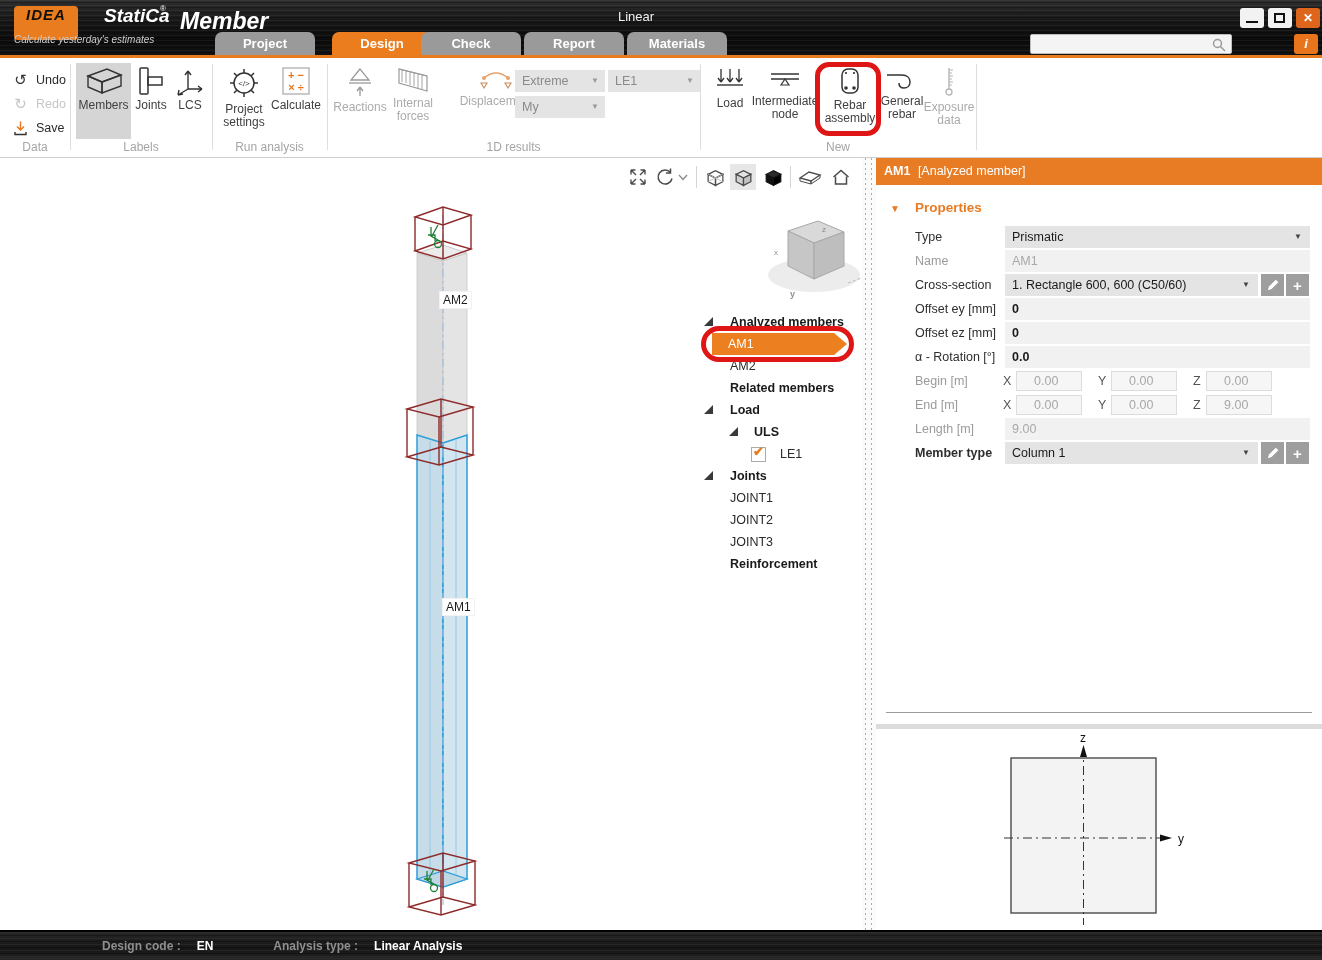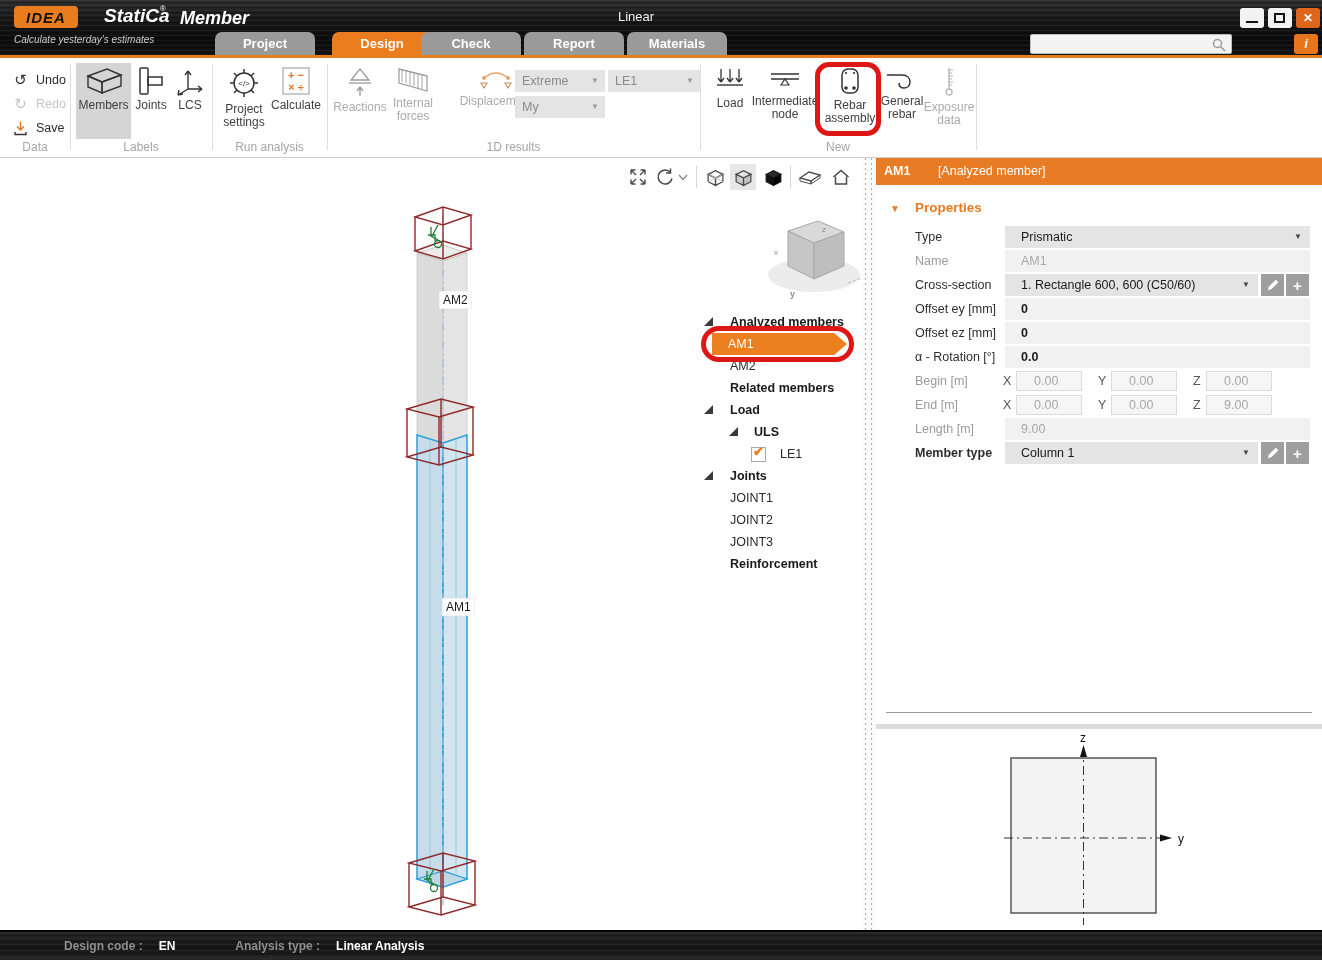--- a/index.html
+++ b/index.html
@@ -7,26 +7,26 @@
   body { font-family:"Liberation Sans", sans-serif; background:#fff; }
   #app { position:relative; width:1322px; height:960px; }
 
   
   #titlebar { position:absolute; left:0; top:0; width:1322px; height:58px;
     background:
       repeating-linear-gradient(180deg, rgba(255,255,255,.05) 0 1px, transparent 1px 2px, rgba(0,0,0,.28) 2px 3px, transparent 3px 5px),
       linear-gradient(180deg,#2e2e2e 0%,#181818 35%,#0b0b0b 70%,#161616 100%);
   }
   #orange-strip { position:absolute; left:0; top:55px; width:1322px; height:3px; background:#E87C1E; }
-  #logo-box { position:absolute; left:14px; top:6px; width:64px; height:22px; background:#E87C1E;
-    border-radius:4px; display:flex; align-items:center; justify-content:center;
+  #logo-box { position:absolute; left:14px; top:6px; width:64px; height:34px; background:#E87C1E;
+    border-radius:4px; display:flex; align-items:flex-start; justify-content:center;
     font-style:italic; font-weight:bold; font-size:15px; color:#14100a; letter-spacing:1px; }
   #logo-statica { position:absolute; left:84px; top:5px; color:#fff; font-style:italic; font-weight:bold; font-size:19px;margin-left:20px; }
   #logo-reg { position:absolute; left:160px; top:4px; color:#fff; font-size:8px; }
-  #app-title { position:absolute; left:180px; top:8px; color:#fff; font-style:italic; font-weight:bold; font-size:18px; }
+  #app-title { position:absolute; left:180px; top:8px; color:#fff; font-style:italic; font-weight:bold; font-size:23px; }
   #tagline { position:absolute; left:14px; top:34px; color:#cfcfcf; font-style:italic; font-size:10px; }
   #doc-title { position:absolute; left:0; top:9px; width:1272px; text-align:center; color:#eee; font-size:13px; }
   .winbtn { position:absolute; top:8px; width:24px; height:20px; border-radius:3px; }
   #btn-min { left:1240px; background:#f2f2f2; }
   #btn-min .bar { position:absolute; left:6px; top:13px; width:12px; height:2px; background:#111; }
   #btn-max { left:1268px; background:#f2f2f2; }
   #btn-max .sq { position:absolute; left:6px; top:5px; width:11px; height:10px; border:2px solid #111; }
   #btn-close { left:1296px; background:#DE651C; color:#fff; font-weight:bold; font-size:12px; text-align:center; line-height:20px; }
   #search-box { position:absolute; left:1030px; top:34px; width:202px; height:20px; background:#F4F4F4; border:1px solid #BDBDBD; border-radius:2px; }
   #search-box svg { position:absolute; right:4px; top:2px; }
@@ -73,27 +73,27 @@
   #splitter { position:absolute; left:862px; top:158px; width:14px; height:772px; background:#FBFBFB;
     background-image:
       repeating-linear-gradient(180deg,#ABABAB 0 2px, transparent 2px 5px),
       repeating-linear-gradient(180deg,#ABABAB 0 2px, transparent 2px 5px);
     background-size:1px 100%, 1px 100%; background-position:3px 0, 9px 0; background-repeat:no-repeat; }
 
   
   #rightpanel { position:absolute; left:876px; top:158px; width:446px; height:772px; background:#fff; }
   #phead { position:absolute; left:0; top:0; width:446px; height:27px; background:#E87C24; color:#fff; font-size:12.5px; line-height:27px; }
   #phead b { margin-left:8px; font-weight:bold; }
-  #phead span { margin-left:24px; }
+  #phead span { margin-left:4px; }
   #psec-tri { position:absolute; left:14px; top:45px; color:#E87C24; font-size:10px; }
   #psec-title { position:absolute; left:39px; top:42px; color:#E87C24; font-weight:bold; font-size:13.5px; }
   .prow { position:absolute; left:0; width:446px; height:24px; }
   .plab { position:absolute; left:39px; top:0; font-size:12.5px; color:#2e2e2e; line-height:22px; }
   .plab.dim { color:#9B9B9B; }
-  .pfield { position:absolute; left:129px; right:12px; top:0; height:22px; background:#F1F1F1; font-size:12.5px; line-height:22px; padding-left:16px; color:#1a1a1a; }
+  .pfield { position:absolute; left:129px; right:12px; top:0; height:22px; background:#F1F1F1; font-size:12.5px; line-height:22px; padding-left:7px; color:#1a1a1a; }
   .pfield.bold { font-weight:bold; }
   .pfield.dim { color:#A8A8A8; }
   .pfield.drop { right:64px; }
   .pfield .caret { position:absolute; right:8px; top:0; font-size:8px; color:#444; }
   .pbtn { position:absolute; top:0; width:23px; height:22px; background:#9E9E9E; display:flex; align-items:center; justify-content:center; color:#fff; font-weight:bold; font-size:15px; }
   .pbtn.pencil { right:38px; }
   .pbtn.plus { right:13px; }
   .coordlab { position:absolute; top:0; font-size:12.5px; color:#555; line-height:22px; }
   .coordfield { position:absolute; top:1px; width:66px; height:20px; background:#F6F6F6; border:1px solid #DCDCDC; color:#A8A8A8; font-size:12.5px; line-height:18px; padding-left:17px; }
   #pdivider { position:absolute; left:10px; right:10px; top:554px; border-top:1px solid #9a9a9a; }
@@ -555,19 +555,19 @@
       <path d="M81.5 14V192" stroke="#333" stroke-width="1" stroke-dasharray="9 4 2 4"></path>
       <path d="M2 105h162" stroke="#333" stroke-width="1" stroke-dasharray="9 4 2 4"></path>
       <polygon points="81.5,12 78,24 85,24" fill="#111"></polygon>
       <polygon points="170,105 158,101.5 158,108.5" fill="#111"></polygon>
       <text x="78" y="9" font-size="12" fill="#111" font-family="Liberation Sans, sans-serif">z</text>
       <text x="176" y="110" font-size="12" fill="#111" font-family="Liberation Sans, sans-serif">y</text>
     </svg>
   </div>
 
   <div id="statusbar">
-    <span class="sl" style="margin-left:64px">Design code :</span>
+    <span class="sl" style="margin-left:102px">Design code :</span>
     <span class="sv">EN</span>
     <span class="sl" style="margin-left:60px">Analysis type :</span>
     <span class="sv">Linear Analysis</span>
   </div>
 
 </div>
 
 </body></html>

